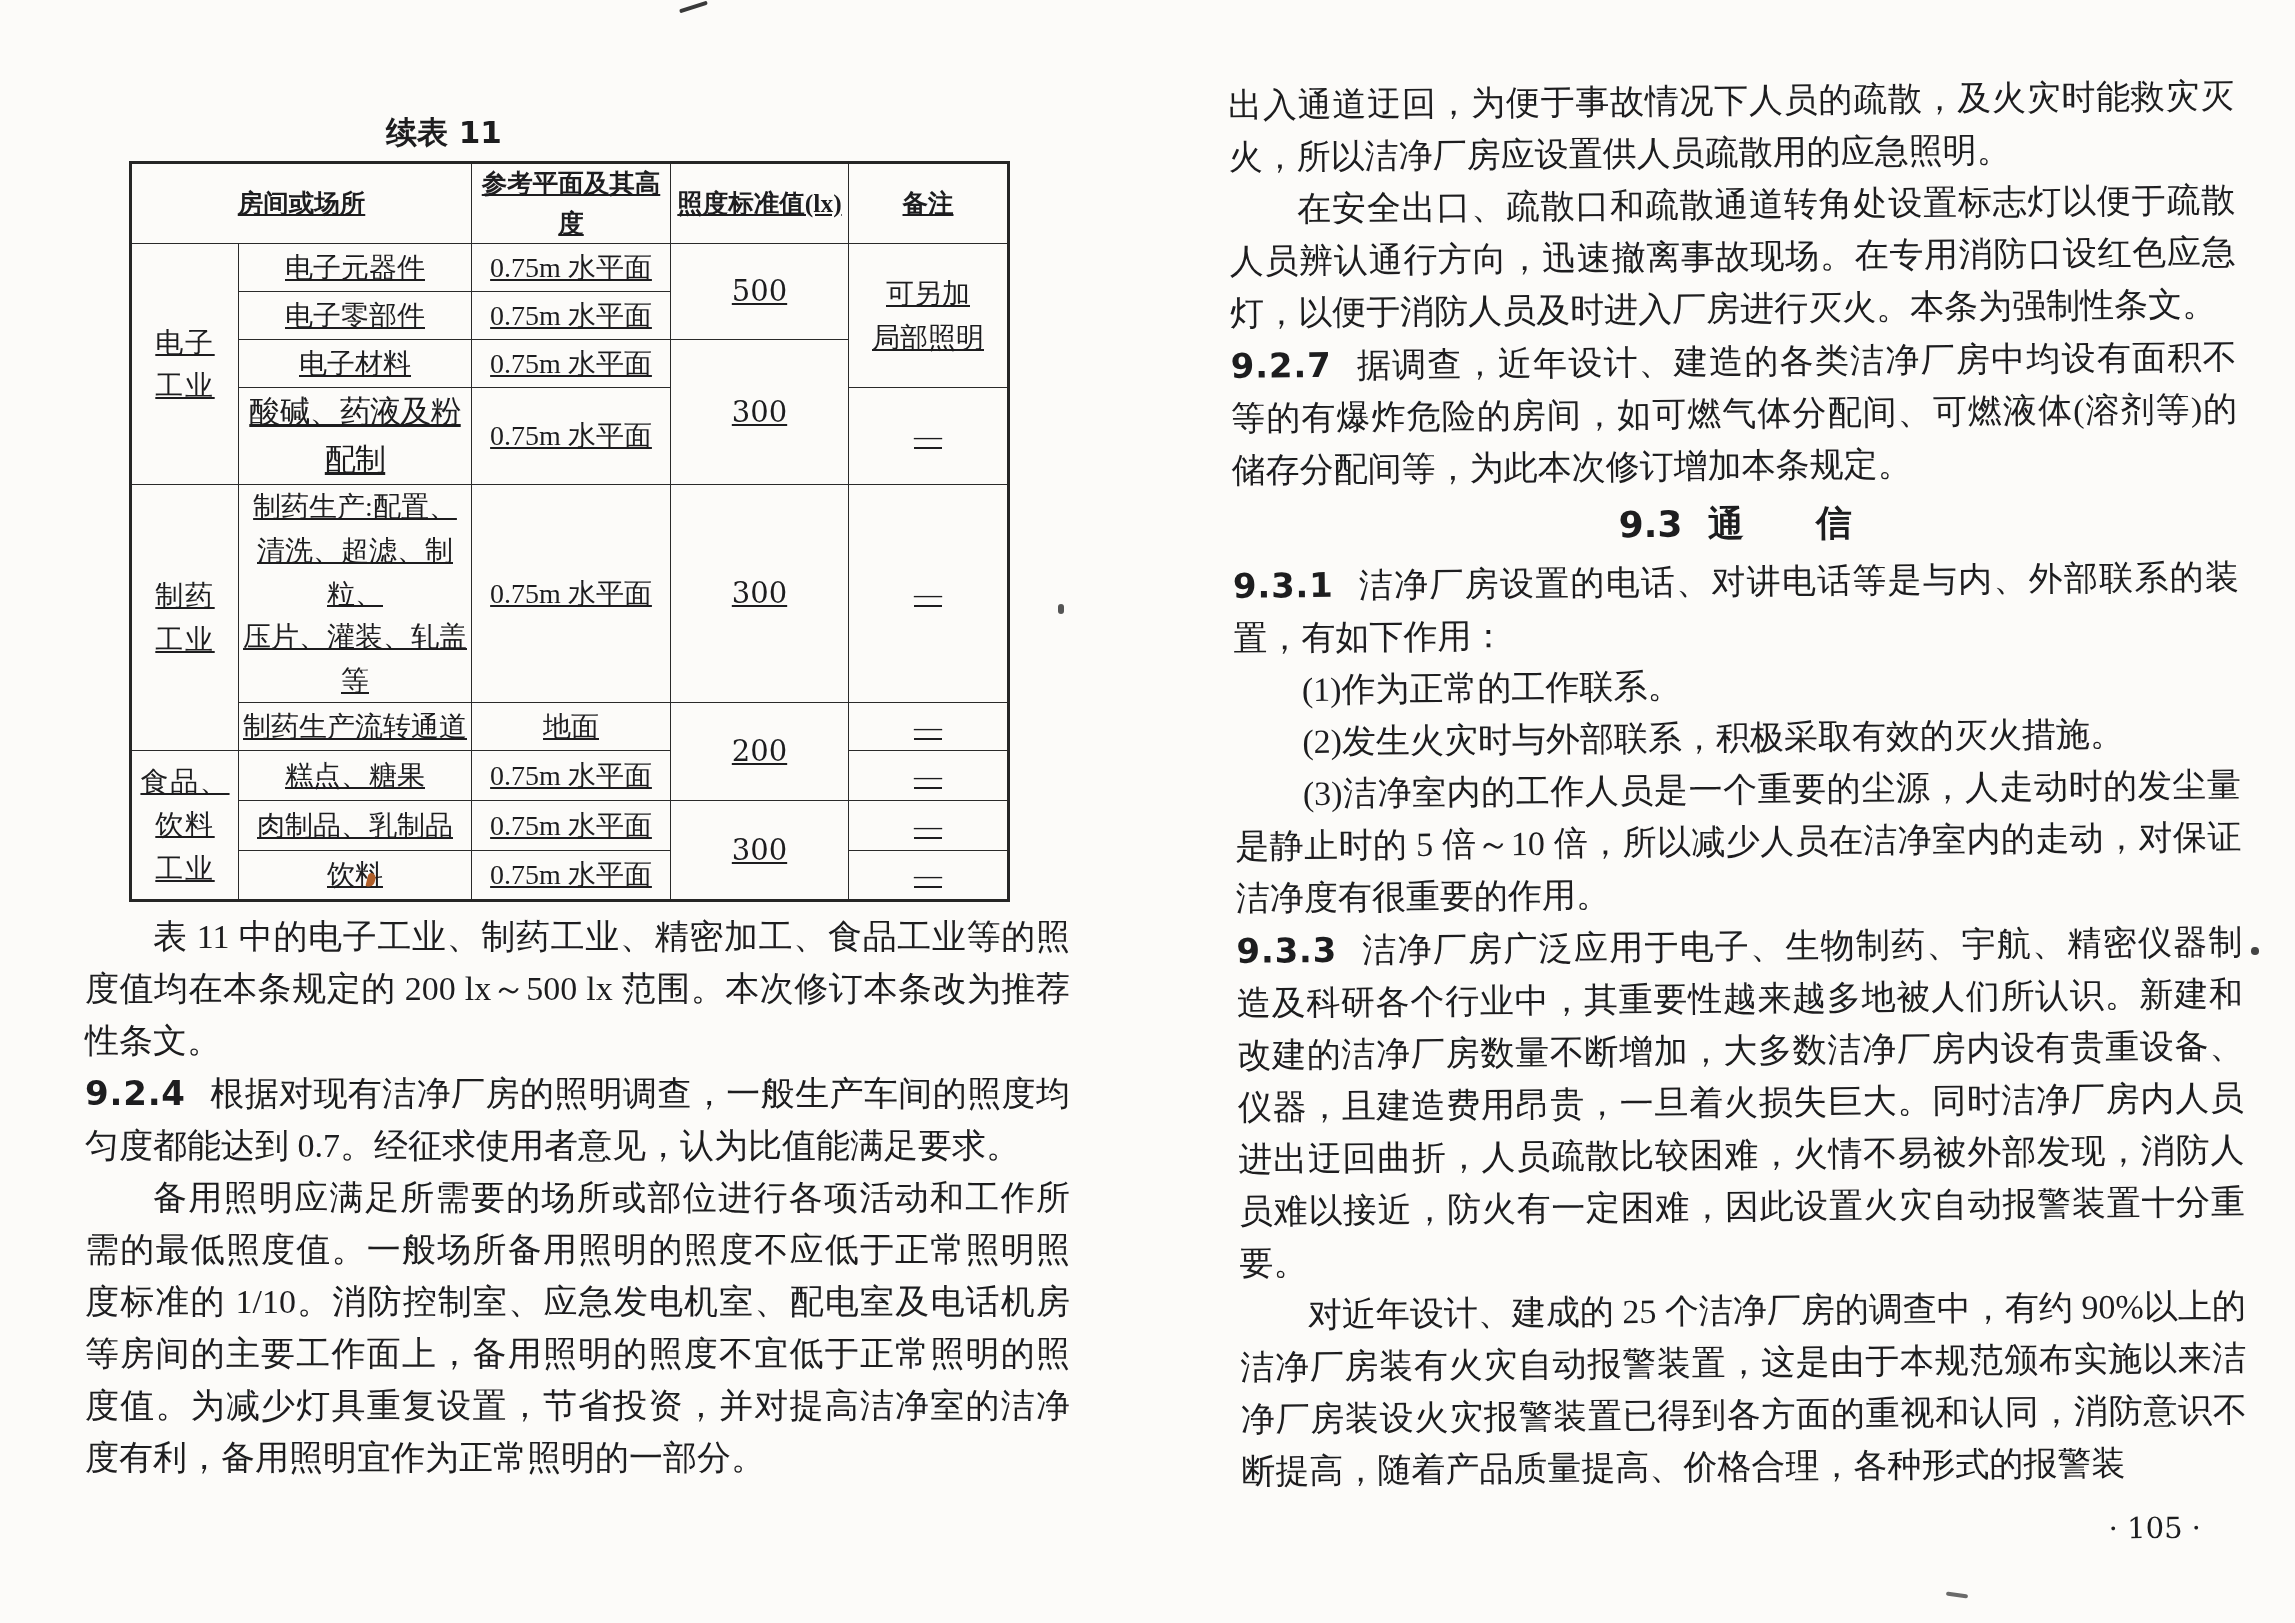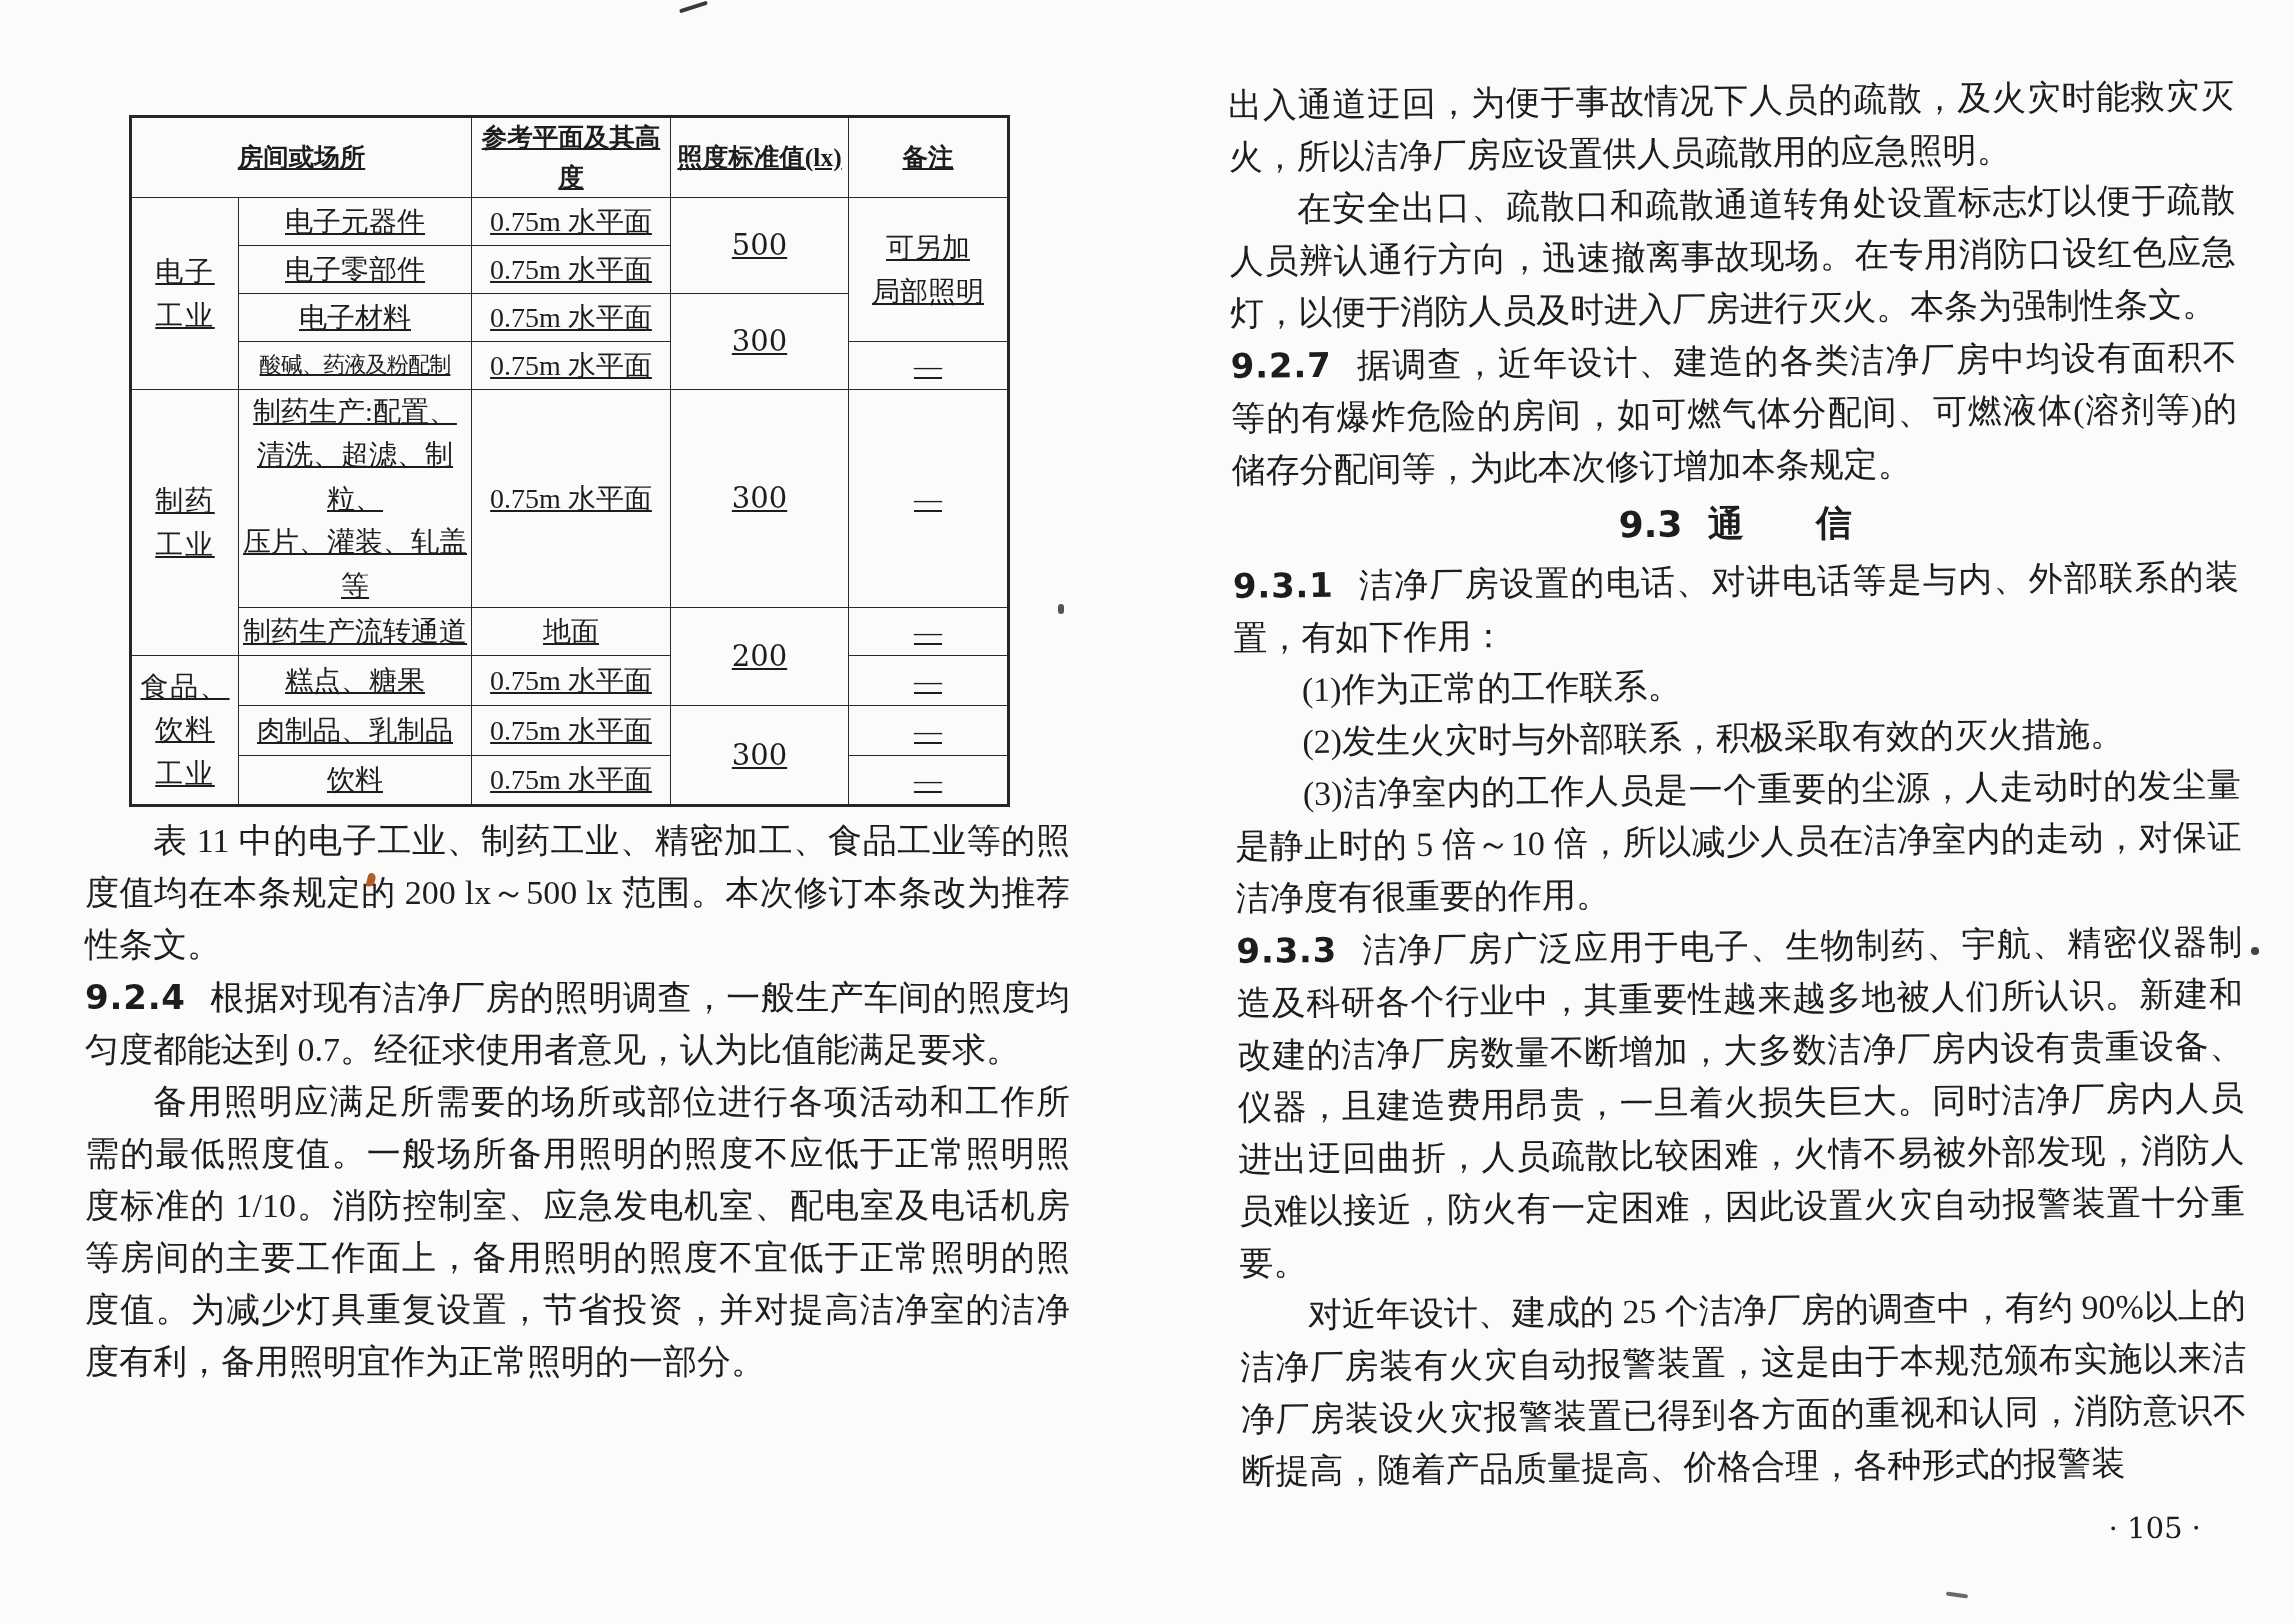--- a/index.html
+++ b/index.html
@@ -35,21 +35,21 @@
     text-align:center;vertical-align:middle;
     padding:0 3.4px;white-space:pre-line;line-height:1.55;
   }
   table.std th{font-size:25.5px;font-weight:600;letter-spacing:0px;height:53px;}
   tr.r-norm{height:48px;}
   tr.r-tall{height:149px;}
   tr.r-food{height:50px;}
   td.grp{line-height:1.9;letter-spacing:1.7px;}
   td.lux{font-size:29px;font-family:"DejaVu Serif","Liberation Serif",serif;}
   td.room-multi{text-align:left;padding-left:13.6px;line-height:1.75;margin-top:36px;}
-  td.tight{font-size:22px;letter-spacing:-0.8px;padding:0 1.7px;}
+  td.tight{font-size:31px;letter-spacing:-0.8px;padding:0 1.7px;}
 
   
   .copy{margin-top:8.5px;font-size:34px;line-height:52px;text-align:justify;}
   .copy p{margin:0;}
   .ind{text-indent:68px;}
   .num{
     font-family:"DejaVu Sans","Liberation Sans",sans-serif;
     font-weight:700;margin-right:24px;
     letter-spacing:0.8px;
   }
@@ -79,20 +79,21 @@
   .speck.s4{left:2251px;top:947px;width:7.6px;height:7.6px;background:#444;}
   .speck.s5{left:1946px;top:1593px;width:22px;height:4.2px;border-radius:2.5px;background:#6a6a6a;transform:rotate(8deg);}
 </style>
 </head>
 <body>
 
 <div class="scan">
 
   <div class="pg-left">
 
+    <div class="tbl-caption">续表 11</div>
 
     <table class="std">
       <colgroup>
         <col class="c-grp">
           <col class="c-room">
           <col class="c-plane">
           <col class="c-lux">
           <col class="c-rem">
       </colgroup>
       <tbody>

